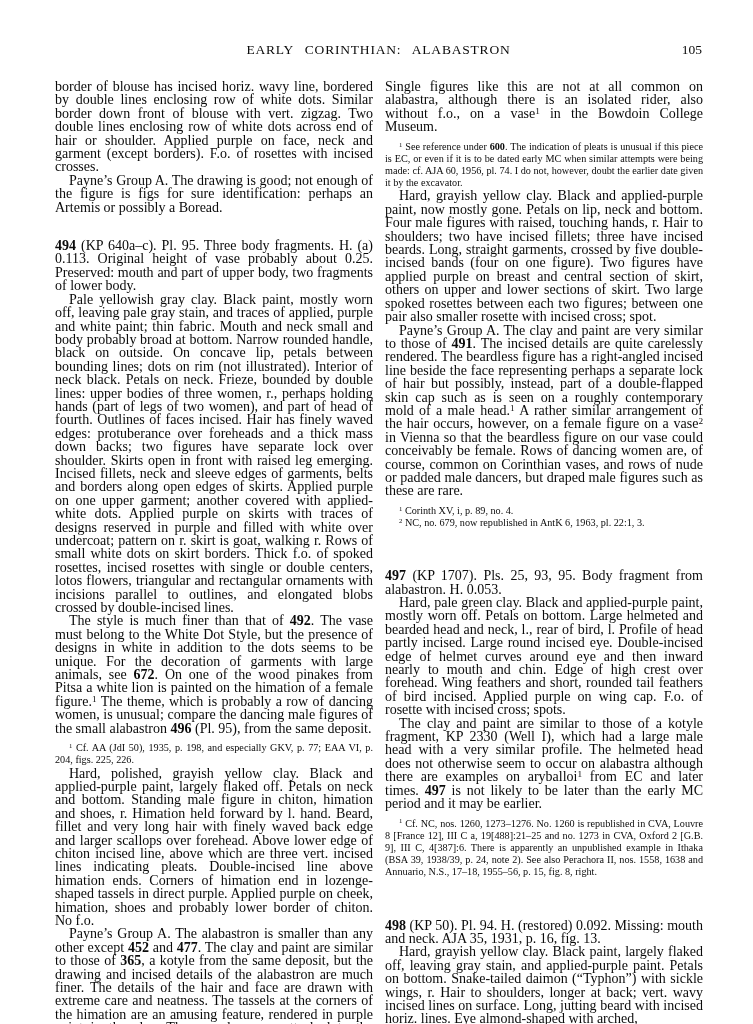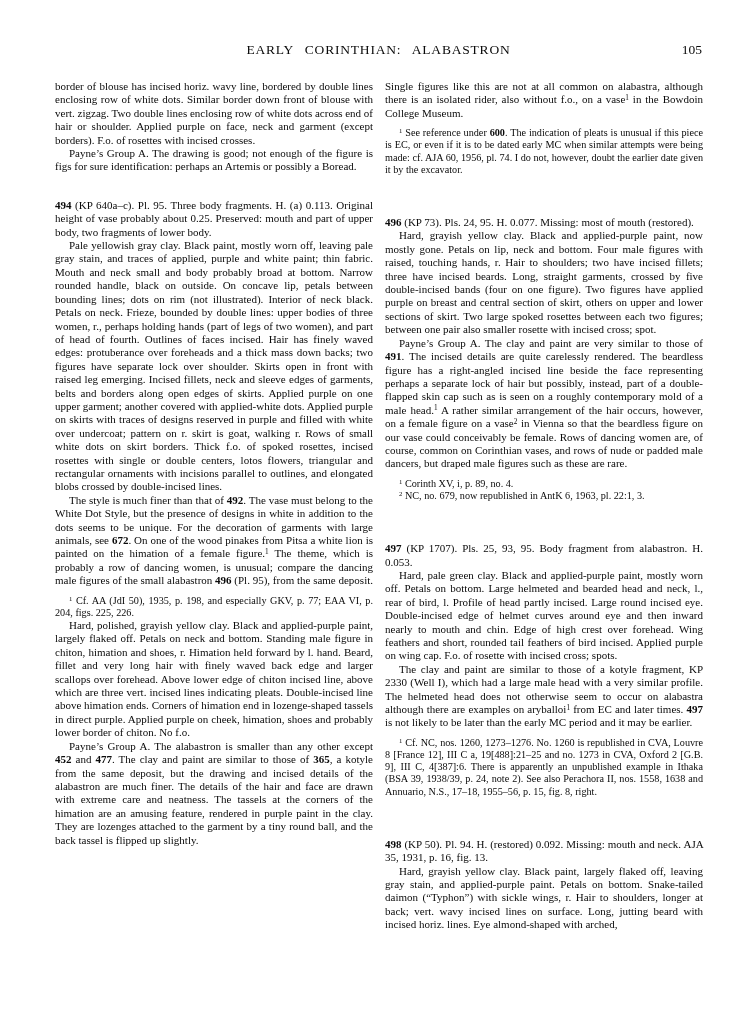--- a/index.html
+++ b/index.html
@@ -7,21 +7,21 @@
         font-family:"Liberation Serif","DejaVu Serif",serif;color:#0a0a0a;
         -webkit-hyphens:auto;hyphens:auto}
   .header{position:absolute;top:42px;left:55px;right:51px;height:20px}
   .title{position:absolute;left:0;right:0;text-align:center;font-size:13.5px;
          letter-spacing:0.8px;word-spacing:7px;white-space:nowrap}
   .pageno{position:absolute;right:0;top:0;font-size:13.5px}
   .col{position:absolute;top:80px;width:318px;text-align:justify}
   .col-left{left:55px}
   .col-right{left:385px}
   p{margin:0}
-  .para,.entry{font-size:11px;line-height:13.4px}
+  .para,.entry{font-size:14px;line-height:13.4px}
   .indent{text-indent:14px}
   .gap-small{margin-top:25px}
   .gap-large{margin-top:40px}
   .footnote{font-size:10.2px;line-height:12.2px;margin-top:7px;text-align:justify}
   .footnote+.footnote{margin-top:0}
   sup{font-size:66%;vertical-align:baseline;position:relative;top:-0.45em;line-height:0}
   .b{font-weight:bold}
   .i{}
 </style>
 </head>
@@ -38,21 +38,20 @@
       <p class="entry  gap-small"><span class="b">494</span> (KP 640a–c). Pl. 95. Three body fragments. H. (a) 0.113. Original height of vase probably about 0.25. Preserved: mouth and part of upper body, two fragments of lower body.</p>
       <p class="para indent">Pale yellowish gray clay. Black paint, mostly worn off, leaving pale gray stain, and traces of applied, purple and white paint; thin fabric. Mouth and neck small and body probably broad at bottom. Narrow rounded handle, black on outside. On concave lip, petals between bounding lines; dots on rim (not illustrated). Interior of neck black. Petals on neck. Frieze, bounded by double lines: upper bodies of three women, r., perhaps holding hands (part of legs of two women), and part of head of fourth. Outlines of faces incised. Hair has finely waved edges: protuberance over foreheads and a thick mass down backs; two figures have separate lock over shoulder. Skirts open in front with raised leg emerging. Incised fillets, neck and sleeve edges of garments, belts and borders along open edges of skirts. Applied purple on one upper garment; another covered with applied-white dots. Applied purple on skirts with traces of designs reserved in purple and filled with white over undercoat; pattern on r. skirt is goat, walking r. Rows of small white dots on skirt borders. Thick f.o. of spoked rosettes, incised rosettes with single or double centers, lotos flowers, triangular and rectangular ornaments with incisions parallel to outlines, and elongated blobs crossed by double-incised lines.</p>
       <p class="para indent">The style is much finer than that of <span class="b">492</span>. The vase must belong to the White Dot Style, but the presence of designs in white in addition to the dots seems to be unique. For the decoration of garments with large animals, see <span class="b">672</span>. On one of the wood pinakes from Pitsa a white lion is painted on the himation of a female figure.<sup>1</sup> The theme, which is probably a row of dancing women, is unusual; compare the dancing male figures of the small alabastron <span class="b">496</span> (Pl. 95), from the same deposit.</p>
       <p class="footnote indent"><sup>1</sup> Cf. <span class="i">AA</span> (<span class="i">JdI</span> 50), 1935, p. 198, and especially <span class="i">GKV</span>, p. 77; <span class="i">EAA</span> VI, p. 204, figs. 225, 226.</p>
       <p class="para indent">Hard, polished, grayish yellow clay. Black and applied-purple paint, largely flaked off. Petals on neck and bottom. Standing male figure in chiton, himation and shoes, r. Himation held forward by l. hand. Beard, fillet and very long hair with finely waved back edge and larger scallops over forehead. Above lower edge of chiton incised line, above which are three vert. incised lines indicating pleats. Double-incised line above himation ends. Corners of himation end in lozenge-shaped tassels in direct purple. Applied purple on cheek, himation, shoes and probably lower border of chiton. No f.o.</p>
       <p class="para indent">Payne’s Group A. The alabastron is smaller than any other except <span class="b">452</span> and <span class="b">477</span>. The clay and paint are similar to those of <span class="b">365</span>, a kotyle from the same deposit, but the drawing and incised details of the alabastron are much finer. The details of the hair and face are drawn with extreme care and neatness. The tassels at the corners of the himation are an amusing feature, rendered in purple paint in the clay. They are lozenges attached to the garment by a tiny round ball, and the back tassel is flipped up slightly.</p>
     </div>
   <div class="col col-right">
       <p class="para">Single figures like this are not at all common on alabastra, although there is an isolated rider, also without f.o., on a vase<sup>1</sup> in the Bowdoin College Museum.</p>
       <p class="footnote indent"><sup>1</sup> See reference under <span class="b">600</span>. The indication of pleats is unusual if this piece is EC, or even if it is to be dated early MC when similar attempts were being made: cf. <span class="i">AJA</span> 60, 1956, pl. 74. I do not, however, doubt the earlier date given it by the excavator.</p>
-      <p class="entry  gap-large"><span class="b">496</span> (KP 73). Pls. 24, 95. H. 0.077. Missing: most of mouth (restored).</p>
       <p class="para indent">Hard, grayish yellow clay. Black and applied-purple paint, now mostly gone. Petals on lip, neck and bottom. Four male figures with raised, touching hands, r. Hair to shoulders; two have incised fillets; three have incised beards. Long, straight garments, crossed by five double-incised bands (four on one figure). Two figures have applied purple on breast and central section of skirt, others on upper and lower sections of skirt. Two large spoked rosettes between each two figures; between one pair also smaller rosette with incised cross; spot.</p>
       <p class="para indent">Payne’s Group A. The clay and paint are very similar to those of <span class="b">491</span>. The incised details are quite carelessly rendered. The beardless figure has a right-angled incised line beside the face representing perhaps a separate lock of hair but possibly, instead, part of a double-flapped skin cap such as is seen on a roughly contemporary mold of a male head.<sup>1</sup> A rather similar arrangement of the hair occurs, however, on a female figure on a vase<sup>2</sup> in Vienna so that the beardless figure on our vase could conceivably be female. Rows of dancing women are, of course, common on Corinthian vases, and rows of nude or padded male dancers, but draped male figures such as these are rare.</p>
       <p class="footnote indent"><sup>1</sup> <span class="i">Corinth</span> XV, i, p. 89, no. 4.</p>
       <p class="footnote indent"><sup>2</sup> <span class="i">NC</span>, no. 679, now republished in <span class="i">AntK</span> 6, 1963, pl. 22:1, 3.</p>
       <p class="entry  gap-large"><span class="b">497</span> (KP 1707). Pls. 25, 93, 95. Body fragment from alabastron. H. 0.053.</p>
       <p class="para indent">Hard, pale green clay. Black and applied-purple paint, mostly worn off. Petals on bottom. Large helmeted and bearded head and neck, l., rear of bird, l. Profile of head partly incised. Large round incised eye. Double-incised edge of helmet curves around eye and then inward nearly to mouth and chin. Edge of high crest over forehead. Wing feathers and short, rounded tail feathers of bird incised. Applied purple on wing cap. F.o. of rosette with incised cross; spots.</p>
       <p class="para indent">The clay and paint are similar to those of a kotyle fragment, KP 2330 (Well I), which had a large male head with a very similar profile. The helmeted head does not otherwise seem to occur on alabastra although there are examples on aryballoi<sup>1</sup> from EC and later times. <span class="b">497</span> is not likely to be later than the early MC period and it may be earlier.</p>
       <p class="footnote indent"><sup>1</sup> Cf. <span class="i">NC</span>, nos. 1260, 1273–1276. No. 1260 is republished in <span class="i">CVA</span>, Louvre 8 [France 12], III C <span class="i">a</span>, 19[488]:21–25 and no. 1273 in <span class="i">CVA</span>, Oxford 2 [G.B. 9], III C, 4[387]:6. There is apparently an unpublished example in Ithaka (<span class="i">BSA</span> 39, 1938/39, p. 24, note 2). See also <span class="i">Perachora</span> II, nos. 1558, 1638 and <span class="i">Annuario</span>, N.S., 17–18, 1955–56, p. 15, fig. 8, right.</p>
       <p class="entry  gap-large"><span class="b">498</span> (KP 50). Pl. 94. H. (restored) 0.092. Missing: mouth and neck. <span class="i">AJA</span> 35, 1931, p. 16, fig. 13.</p>
       <p class="para indent">Hard, grayish yellow clay. Black paint, largely flaked off, leaving gray stain, and applied-purple paint. Petals on bottom. Snake-tailed daimon (“Typhon”) with sickle wings, r. Hair to shoulders, longer at back; vert. wavy incised lines on surface. Long, jutting beard with incised horiz. lines. Eye almond-shaped with arched,</p>

